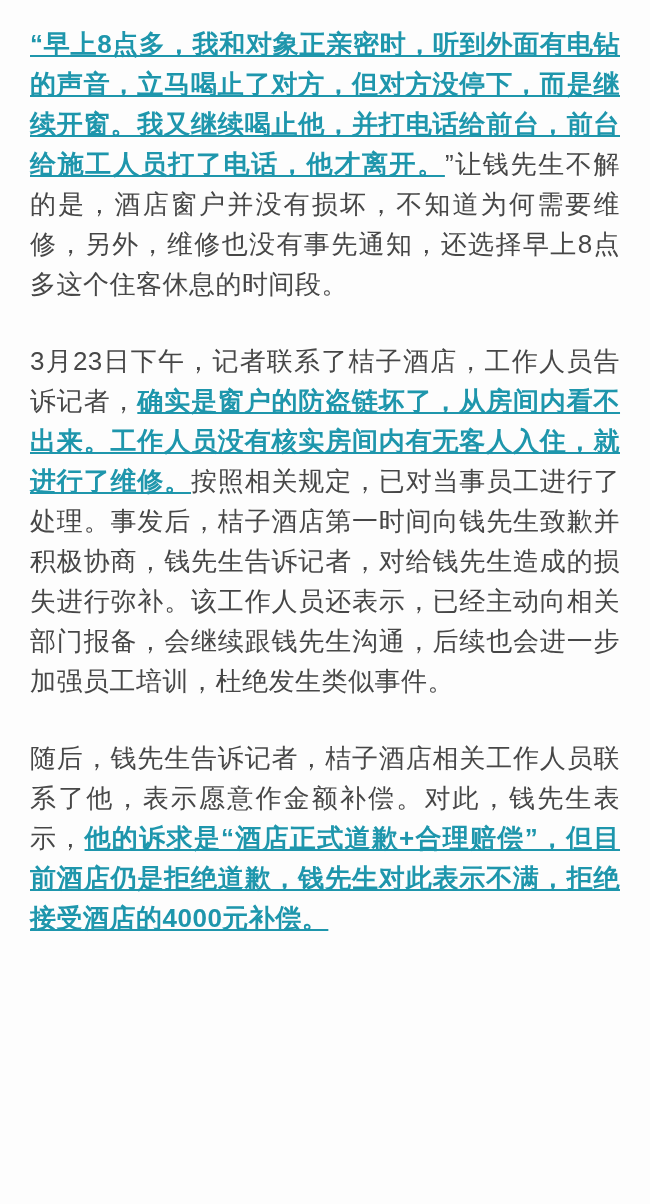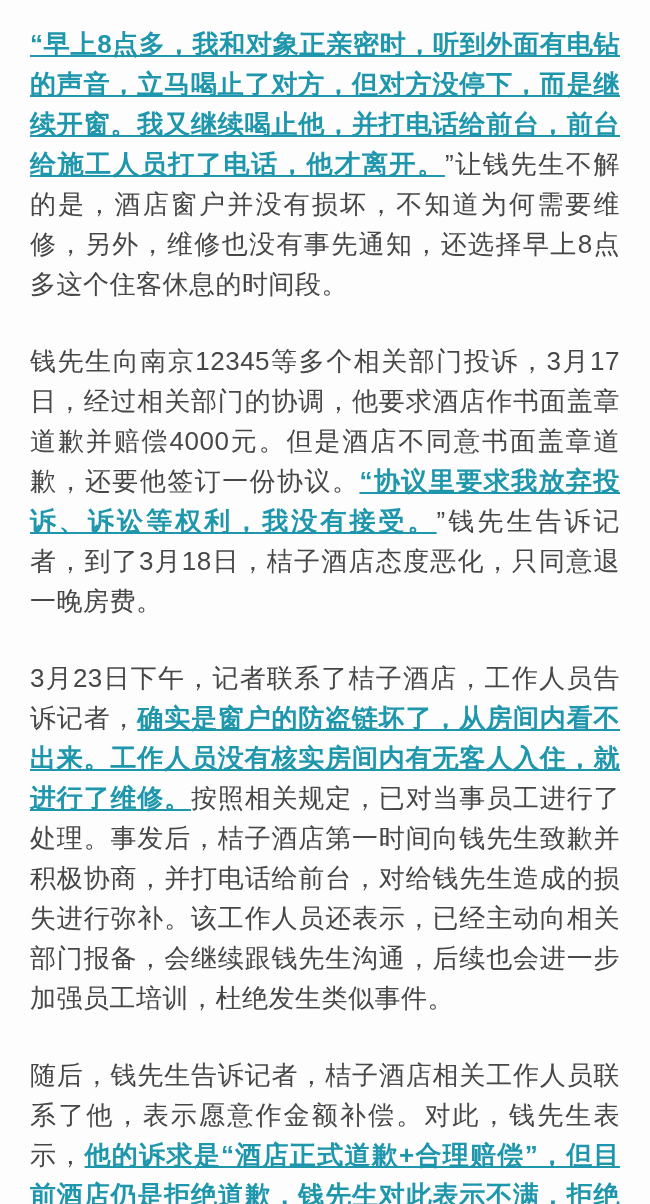--- a/index.html
+++ b/index.html
@@ -35,16 +35,15 @@
     color: var(--accent-color, #1e96ac);
     font-weight: 700;
     text-decoration: underline;
   }
 </style>
 </head>
 <body style="background: rgb(253, 253, 253);">
 
 <div class="article">
     <p class="para"><span class="highlight">“早上8点多，我和对象正亲密时，听到外面有电钻的声音，立马喝止了对方，但对方没停下，而是继续开窗。我又继续喝止他，并打电话给前台，前台给施工人员打了电话，他才离开。</span><span class="normal">”让钱先生不解的是，酒店窗户并没有损坏，不知道为何需要维修，另外，维修也没有事先通知，还选择早上8点多这个住客休息的时间段。</span></p>
-    <p class="para"><span class="normal">钱先生向南京12345等多个相关部门投诉，3月17日，经过相关部门的协调，他要求酒店作书面盖章道歉并赔偿4000元。但是酒店不同意书面盖章道歉，还要他签订一份协议。</span><span class="highlight">“协议里要求我放弃投诉、诉讼等权利，我没有接受。</span><span class="normal">”钱先生告诉记者，到了3月18日，桔子酒店态度恶化，只同意退一晚房费。</span></p>
-    <p class="para"><span class="normal">3月23日下午，记者联系了桔子酒店，工作人员告诉记者，</span><span class="highlight">确实是窗户的防盗链坏了，从房间内看不出来。工作人员没有核实房间内有无客人入住，就进行了维修。</span><span class="normal">按照相关规定，已对当事员工进行了处理。事发后，桔子酒店第一时间向钱先生致歉并积极协商，并打电话给前台，对给钱先生造成的损失进行弥补。该工作人员还表示，已经主动向相关部门报备，会继续跟钱先生沟通，后续也会进一步加强员工培训，杜绝发生类似事件。</span></p>
+    <p class="para"><span class="normal">3月23日下午，记者联系了桔子酒店，工作人员告诉记者，</span><span class="highlight">确实是窗户的防盗链坏了，从房间内看不出来。工作人员没有核实房间内有无客人入住，就进行了维修。</span><span class="normal">按照相关规定，已对当事员工进行了处理。事发后，桔子酒店第一时间向钱先生致歉并积极协商，钱先生告诉记者，对给钱先生造成的损失进行弥补。该工作人员还表示，已经主动向相关部门报备，会继续跟钱先生沟通，后续也会进一步加强员工培训，杜绝发生类似事件。</span></p>
     <p class="para"><span class="normal">随后，钱先生告诉记者，桔子酒店相关工作人员联系了他，表示愿意作金额补偿。对此，钱先生表示，</span><span class="highlight">他的诉求是“酒店正式道歉+合理赔偿”，但目前酒店仍是拒绝道歉，钱先生对此表示不满，拒绝接受酒店的4000元补偿。</span></p>
   </div>
 
 </body></html>

